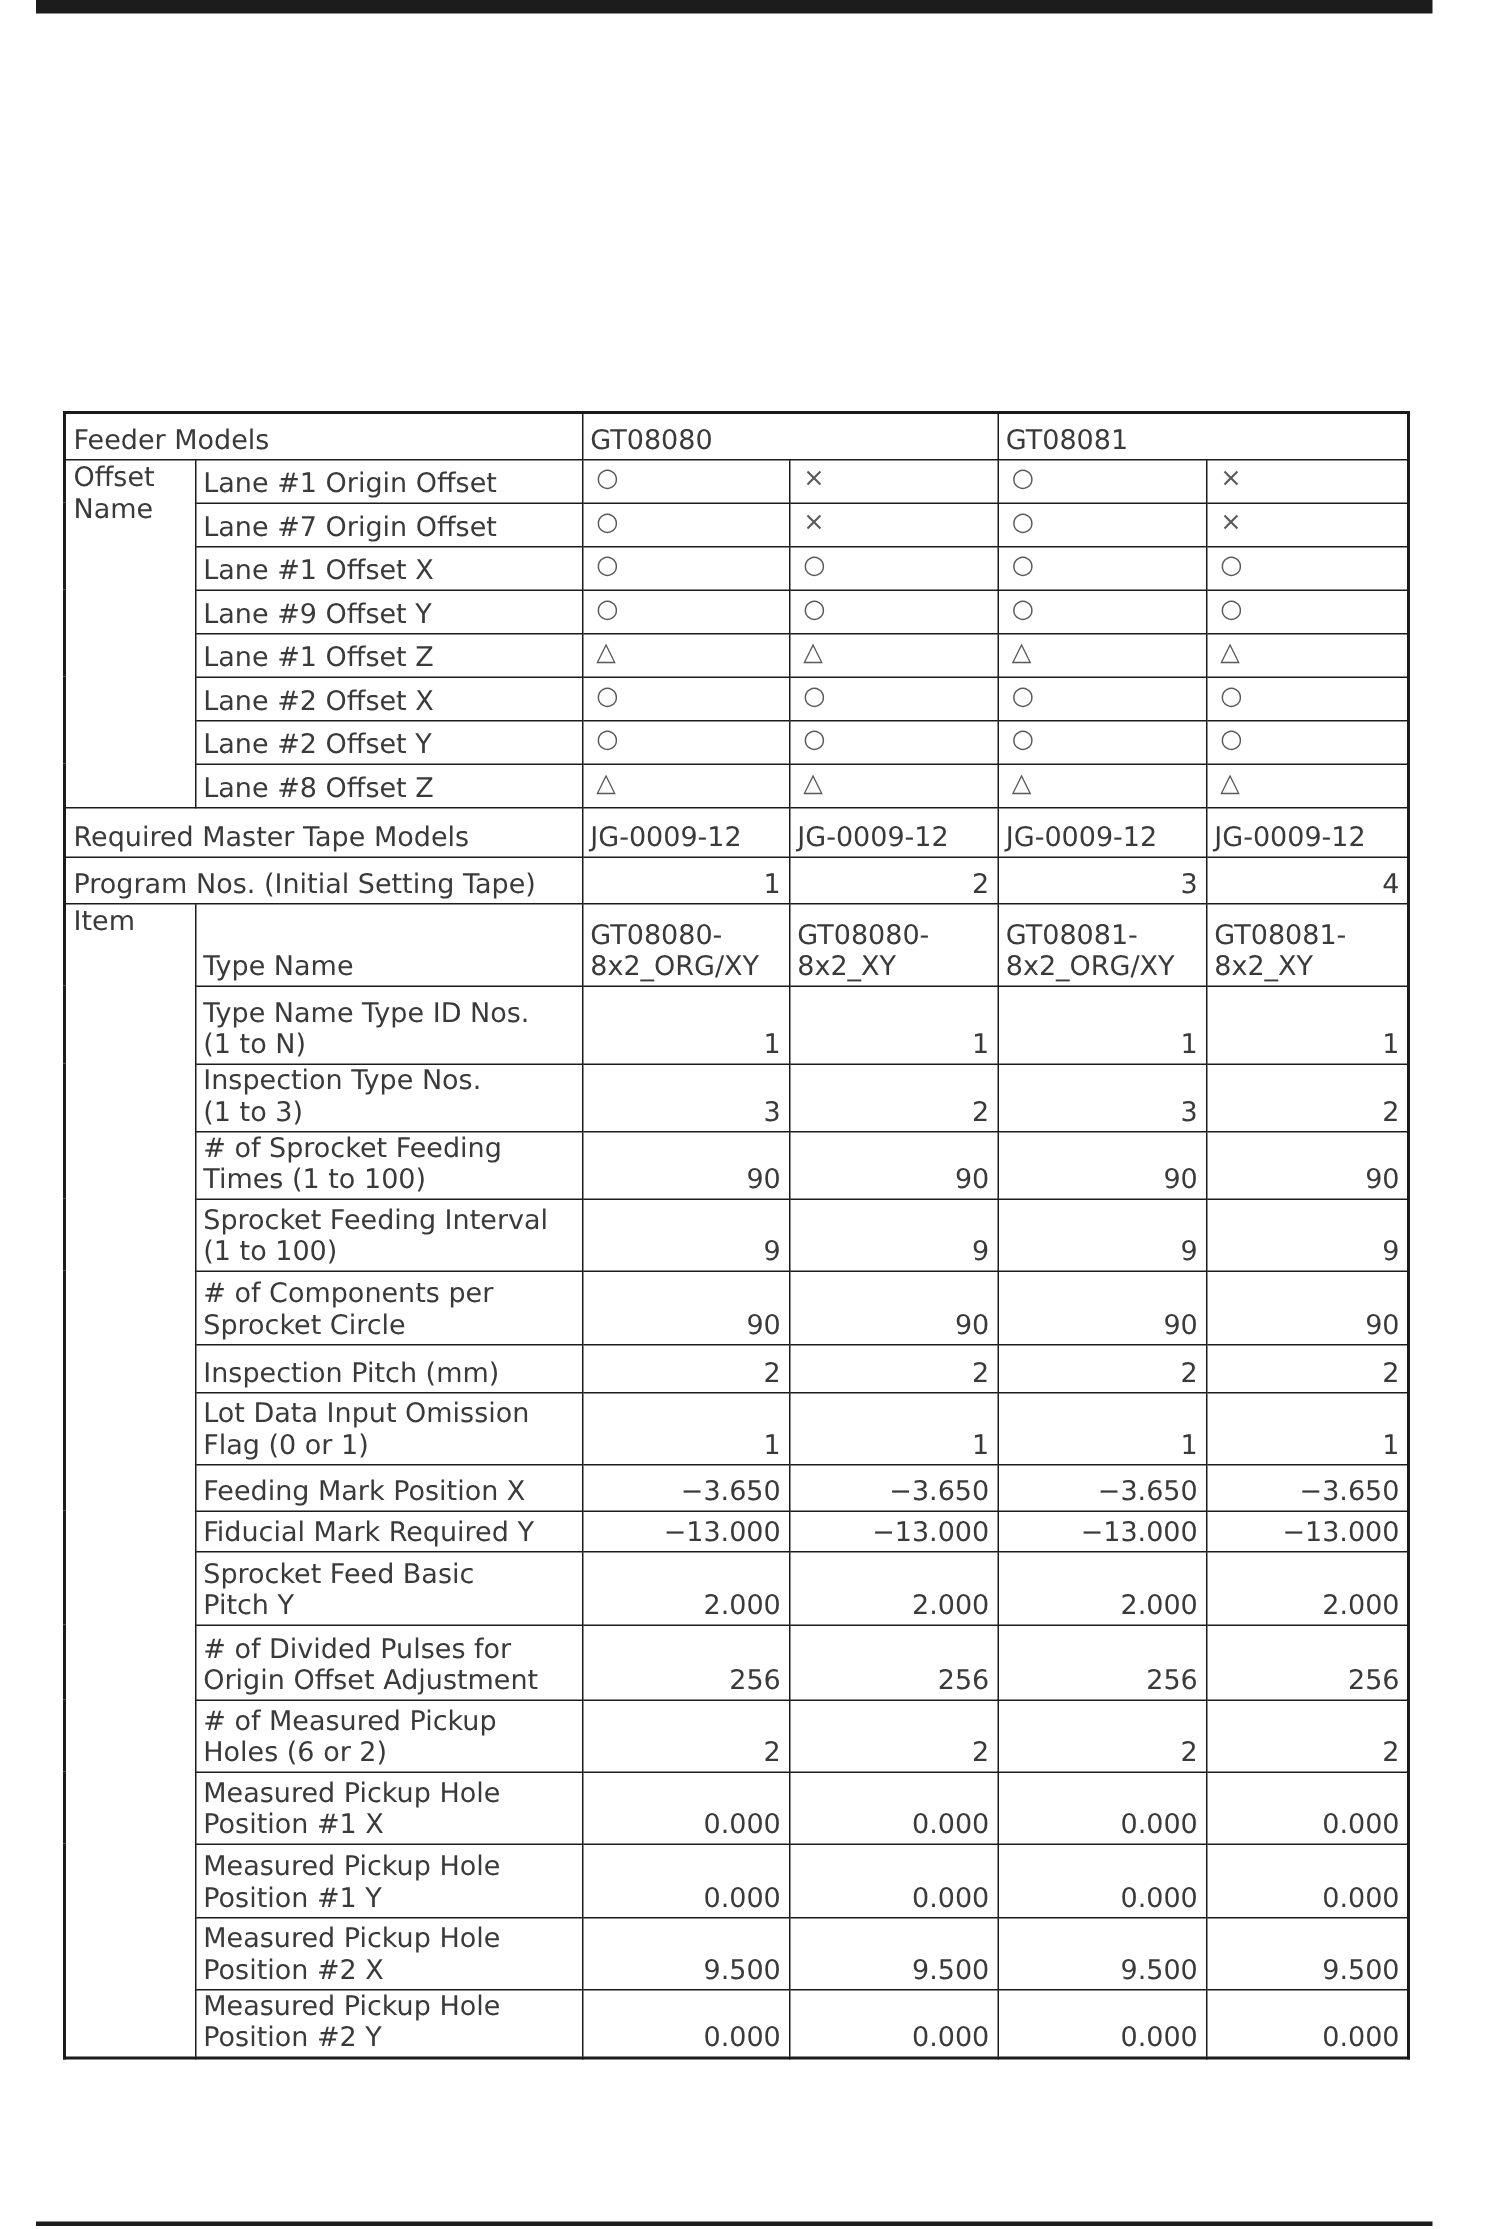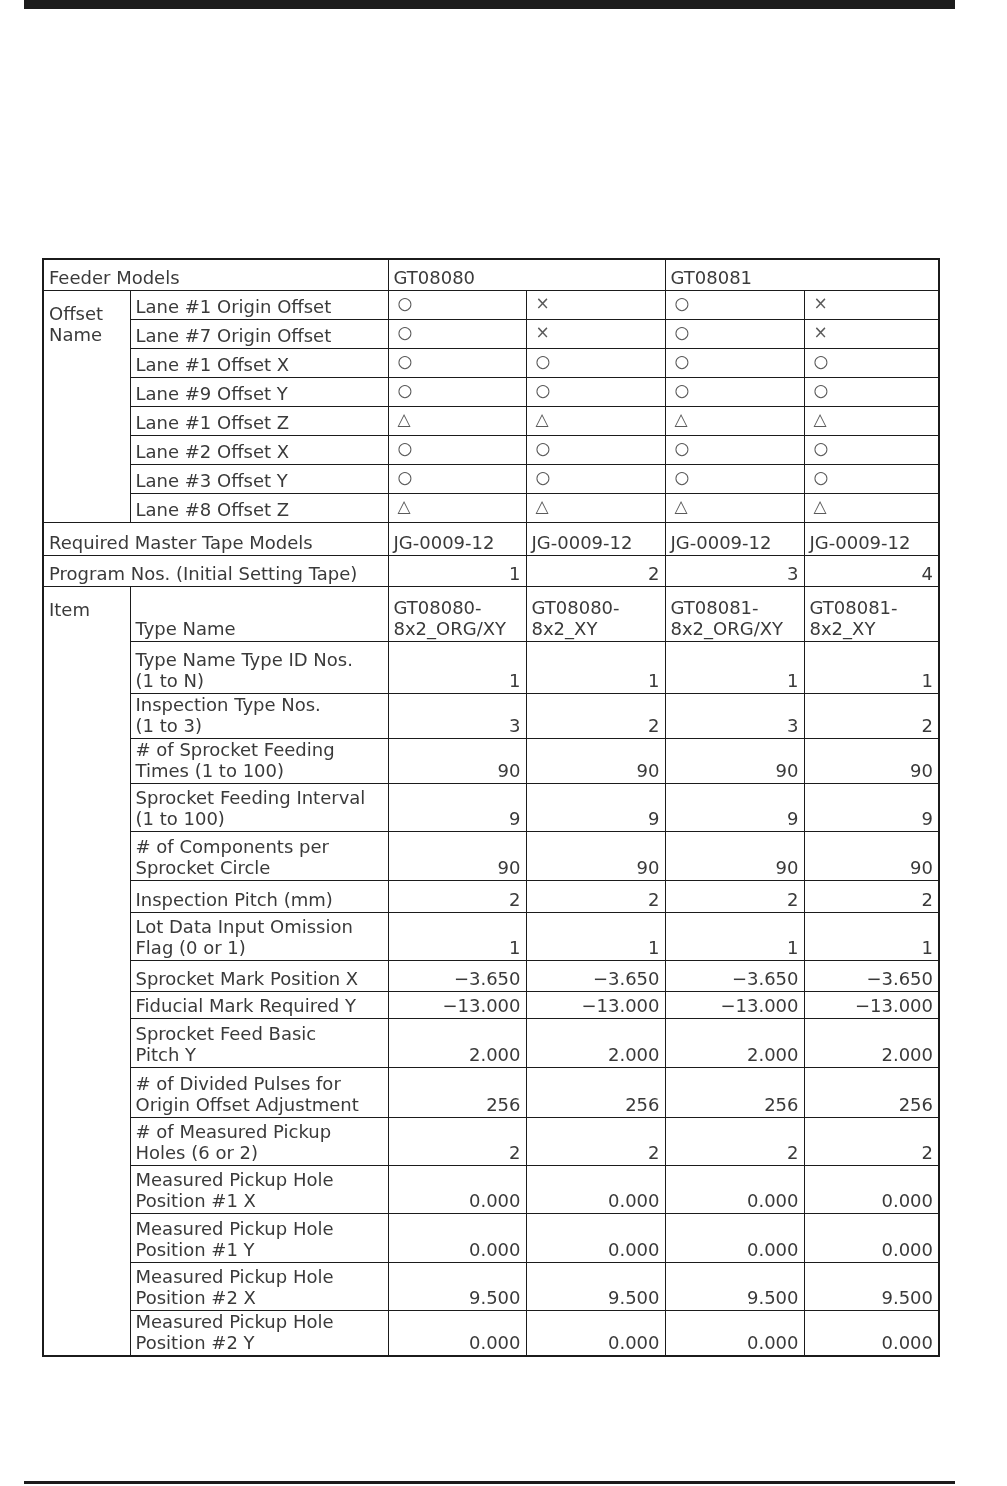--- a/index.html
+++ b/index.html
@@ -9,26 +9,26 @@
     color:#3a3a3a;
   }
   .top-rule{position:absolute;left:24px;top:0;width:931px;height:9px;background:#1c1c1c;}
   .bottom-rule{position:absolute;left:24px;top:1481px;width:931px;height:3px;background:#1c1c1c;}
   table.spec{
     position:absolute;left:42px;top:258px;width:896px;
     border-collapse:collapse;table-layout:fixed;
     font-size:18px;line-height:21px;
   }
   table.spec,table.spec td{border:1.5px solid #1b1b1b;}
-  table.spec{border-width:2.5px;}
+  table.spec{border-width:2.5px;margin-top:16px;}
   td{
     vertical-align:bottom;padding:0 4px 2px 5px;
     overflow:hidden;white-space:pre-line;
   }
-  td.top{vertical-align:top;padding-top:12px;}
+  td.top{vertical-align:top;padding-top:1px;}
   td.num{text-align:right;padding-right:5px;}
   td.sym{vertical-align:middle;padding-left:9px;font-size:17px;color:#5a5a5a;line-height:1;}
 </style>
 </head>
 <body>
 
 <div class="top-rule"></div>
 
 <table class="spec">
   <colgroup>
@@ -85,21 +85,21 @@
     <td class="sym">△</td>
   </tr>
   <tr style="height:29px">
     <td>Lane #2 Offset X</td>
     <td class="sym">○</td>
     <td class="sym">○</td>
     <td class="sym">○</td>
     <td class="sym">○</td>
   </tr>
   <tr style="height:29px">
-    <td>Lane #3 Offset Y</td>
+    <td>Lane #2 Offset Y</td>
     <td class="sym">○</td>
     <td class="sym">○</td>
     <td class="sym">○</td>
     <td class="sym">○</td>
   </tr>
   <tr style="height:29px">
     <td>Lane #8 Offset Z</td>
     <td class="sym">△</td>
     <td class="sym">△</td>
     <td class="sym">△</td>
@@ -184,21 +184,21 @@
   </tr>
   <tr style="height:48px">
     <td>Lot Data Input Omission
 Flag (0 or 1)</td>
     <td class="num">1</td>
     <td class="num">1</td>
     <td class="num">1</td>
     <td class="num">1</td>
   </tr>
   <tr style="height:31px">
-    <td>Sprocket Mark Position X</td>
+    <td>Feeding Mark Position X</td>
     <td class="num">−3.650</td>
     <td class="num">−3.650</td>
     <td class="num">−3.650</td>
     <td class="num">−3.650</td>
   </tr>
   <tr style="height:27px">
     <td>Fiducial Mark Required Y</td>
     <td class="num">−13.000</td>
     <td class="num">−13.000</td>
     <td class="num">−13.000</td>

